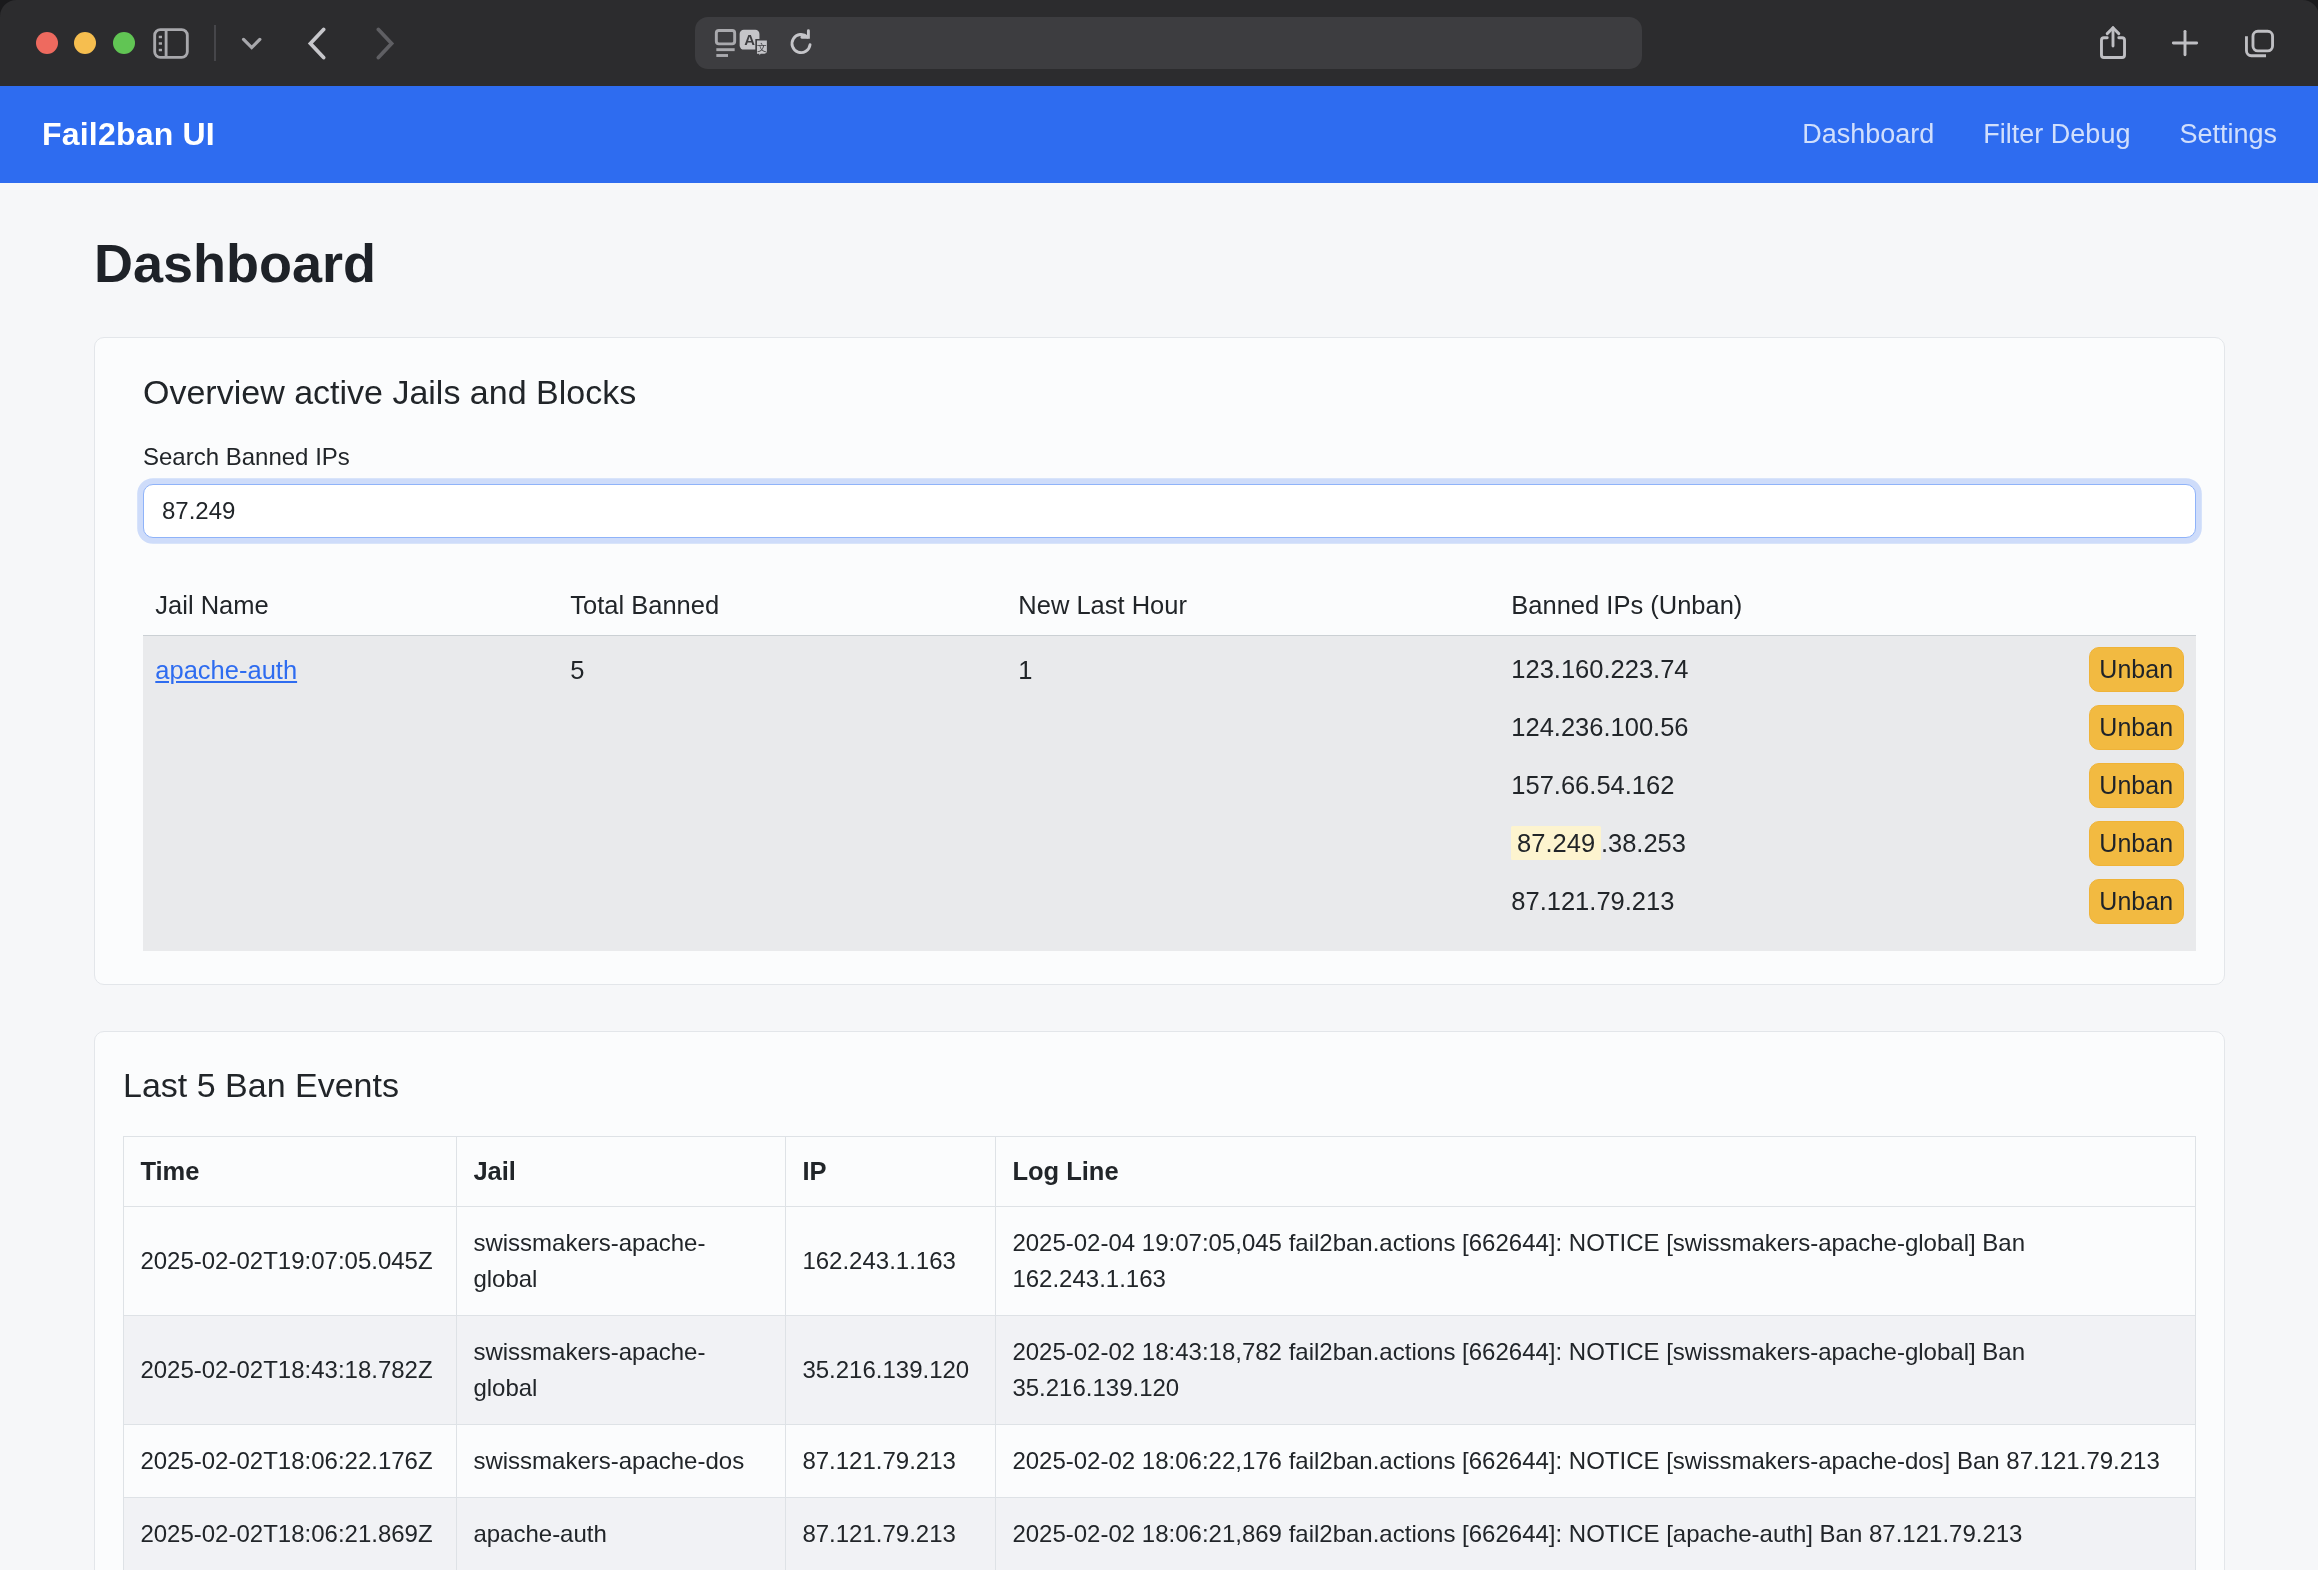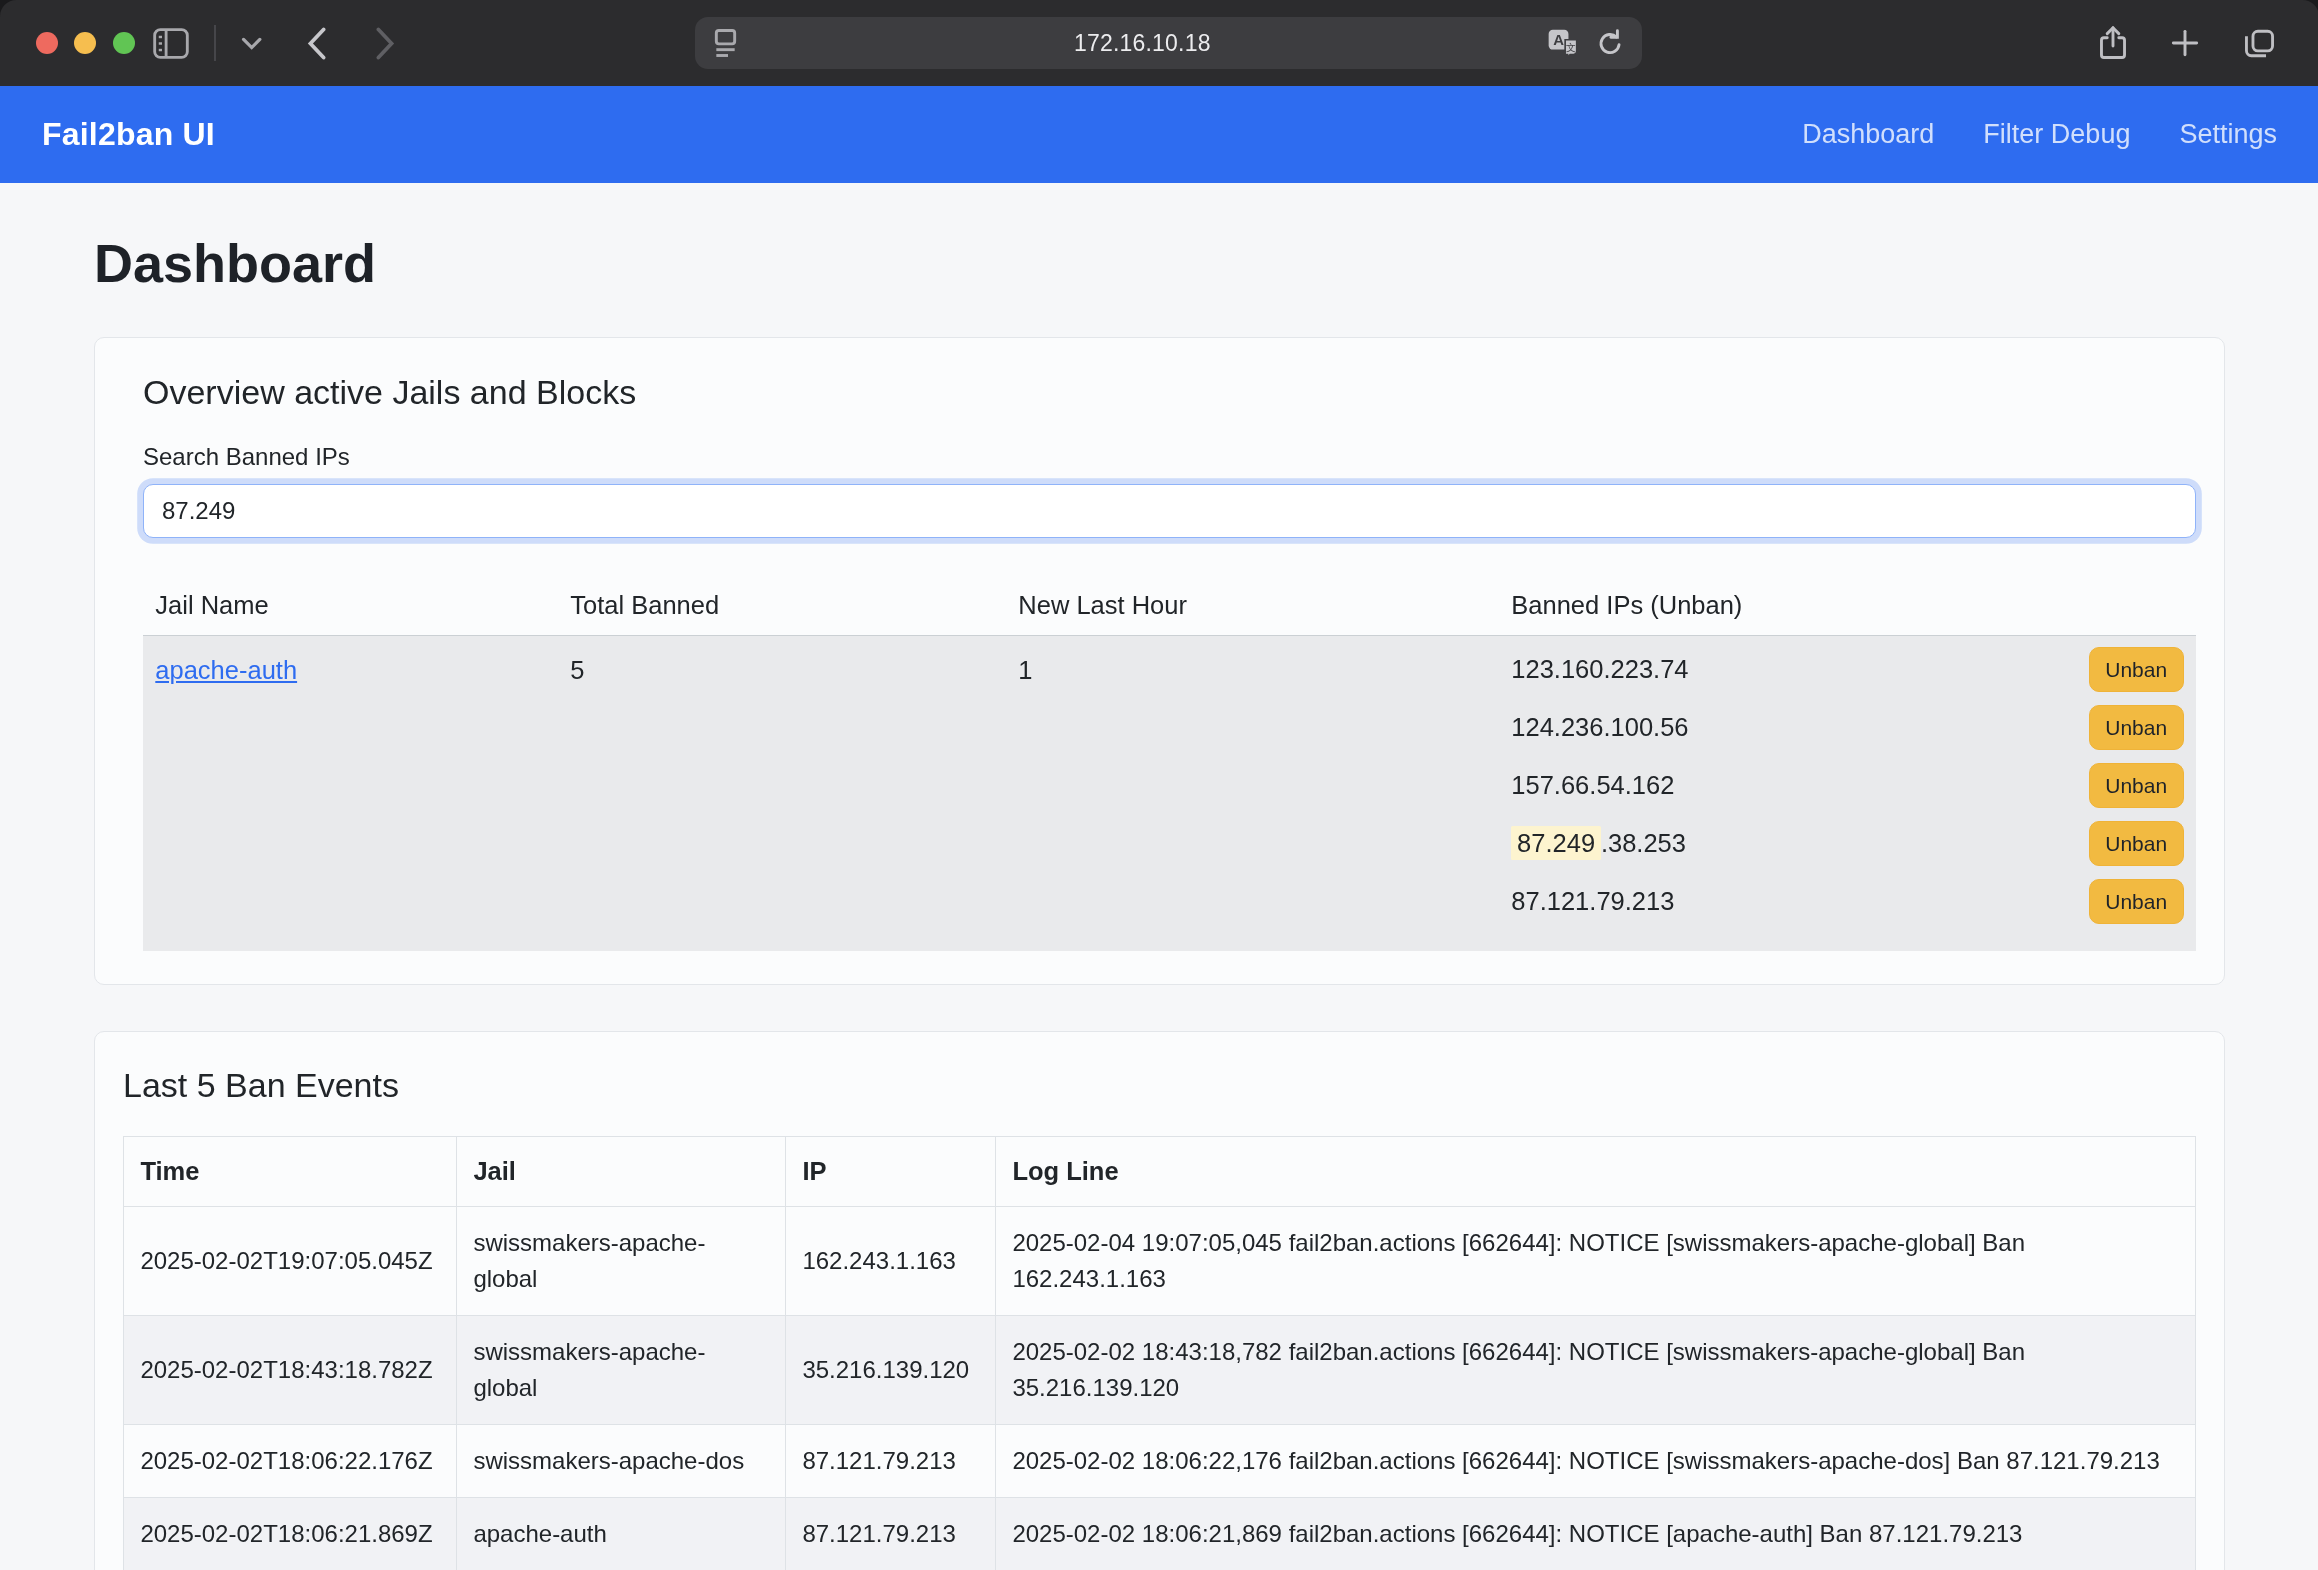--- a/index.html
+++ b/index.html
@@ -91,21 +91,21 @@
   .jail-link { color:#2e6cf0; text-decoration:underline; cursor:pointer; }
 
   .ip-list { display:flex; flex-direction:column; padding-top:5px !important; }
   .ip-item { display:flex; align-items:center; justify-content:space-between; height:58px; }
   .ip-text { font-size:25.5px; color:#212529; }
   .ip-text mark { background:#fdf4cf; color:#212529; padding:3.3px 5.8px; border-radius:1.6px; }
   .unban-btn {
     width:95px; height:45px; border-radius:10px;
     background:#f2ba41; border:0.8px solid #efb338;
     font-family:"Liberation Sans", sans-serif;
-    font-size:21px; color:#1f2329; cursor:pointer;margin-left:12px;
+    font-size:25px; color:#1f2329; cursor:pointer;margin-left:12px;
   }
 
   
   .events-table { width:100%; border-collapse:collapse; table-layout:fixed; margin-top:5px; }
   .events-table col.c-time { width:333px; }
   .events-table col.c-jail { width:329px; }
   .events-table col.c-ip   { width:210px; }
   .events-table th, .events-table td {
     border:0.8px solid #dee2e6; text-align:left; vertical-align:middle;
     overflow-wrap:break-word;
@@ -153,21 +153,20 @@
   </div>
 
   <div class="urlbar">
     <span class="chrome-icon">
       <svg width="25" height="30" viewBox="0 0 30 36" fill="none" stroke="#a9a9ad" stroke-width="3.5">
         <rect x="4" y="3" width="22" height="16" rx="3"></rect>
         <line x1="4" y1="26" x2="26" y2="26"></line>
         <line x1="4" y1="33" x2="18" y2="33"></line>
       </svg>
     </span>
-    <span class="url-text">172.16.10.18</span>
     <span class="url-right">
       <span class="chrome-icon">
         <svg width="33" height="30" viewBox="0 0 40 36" fill="none">
           <rect x="2" y="2" width="24" height="24" rx="5" fill="#c5c5c9"></rect>
           <text x="14" y="21" font-size="18" font-family="Liberation Sans" font-weight="bold" fill="#3d3d40" text-anchor="middle">A</text>
           <path d="M22 14 h14 v14 a4 4 0 0 1 -4 4 h-4 l-3 4 v-4 h-3 z" fill="#c5c5c9" stroke="#3d3d40" stroke-width="2"></path>
           <text x="29" y="28" font-size="12" font-family="DejaVu Sans" fill="#3d3d40" text-anchor="middle">文</text>
         </svg>
       </span>
       <span class="chrome-icon">

